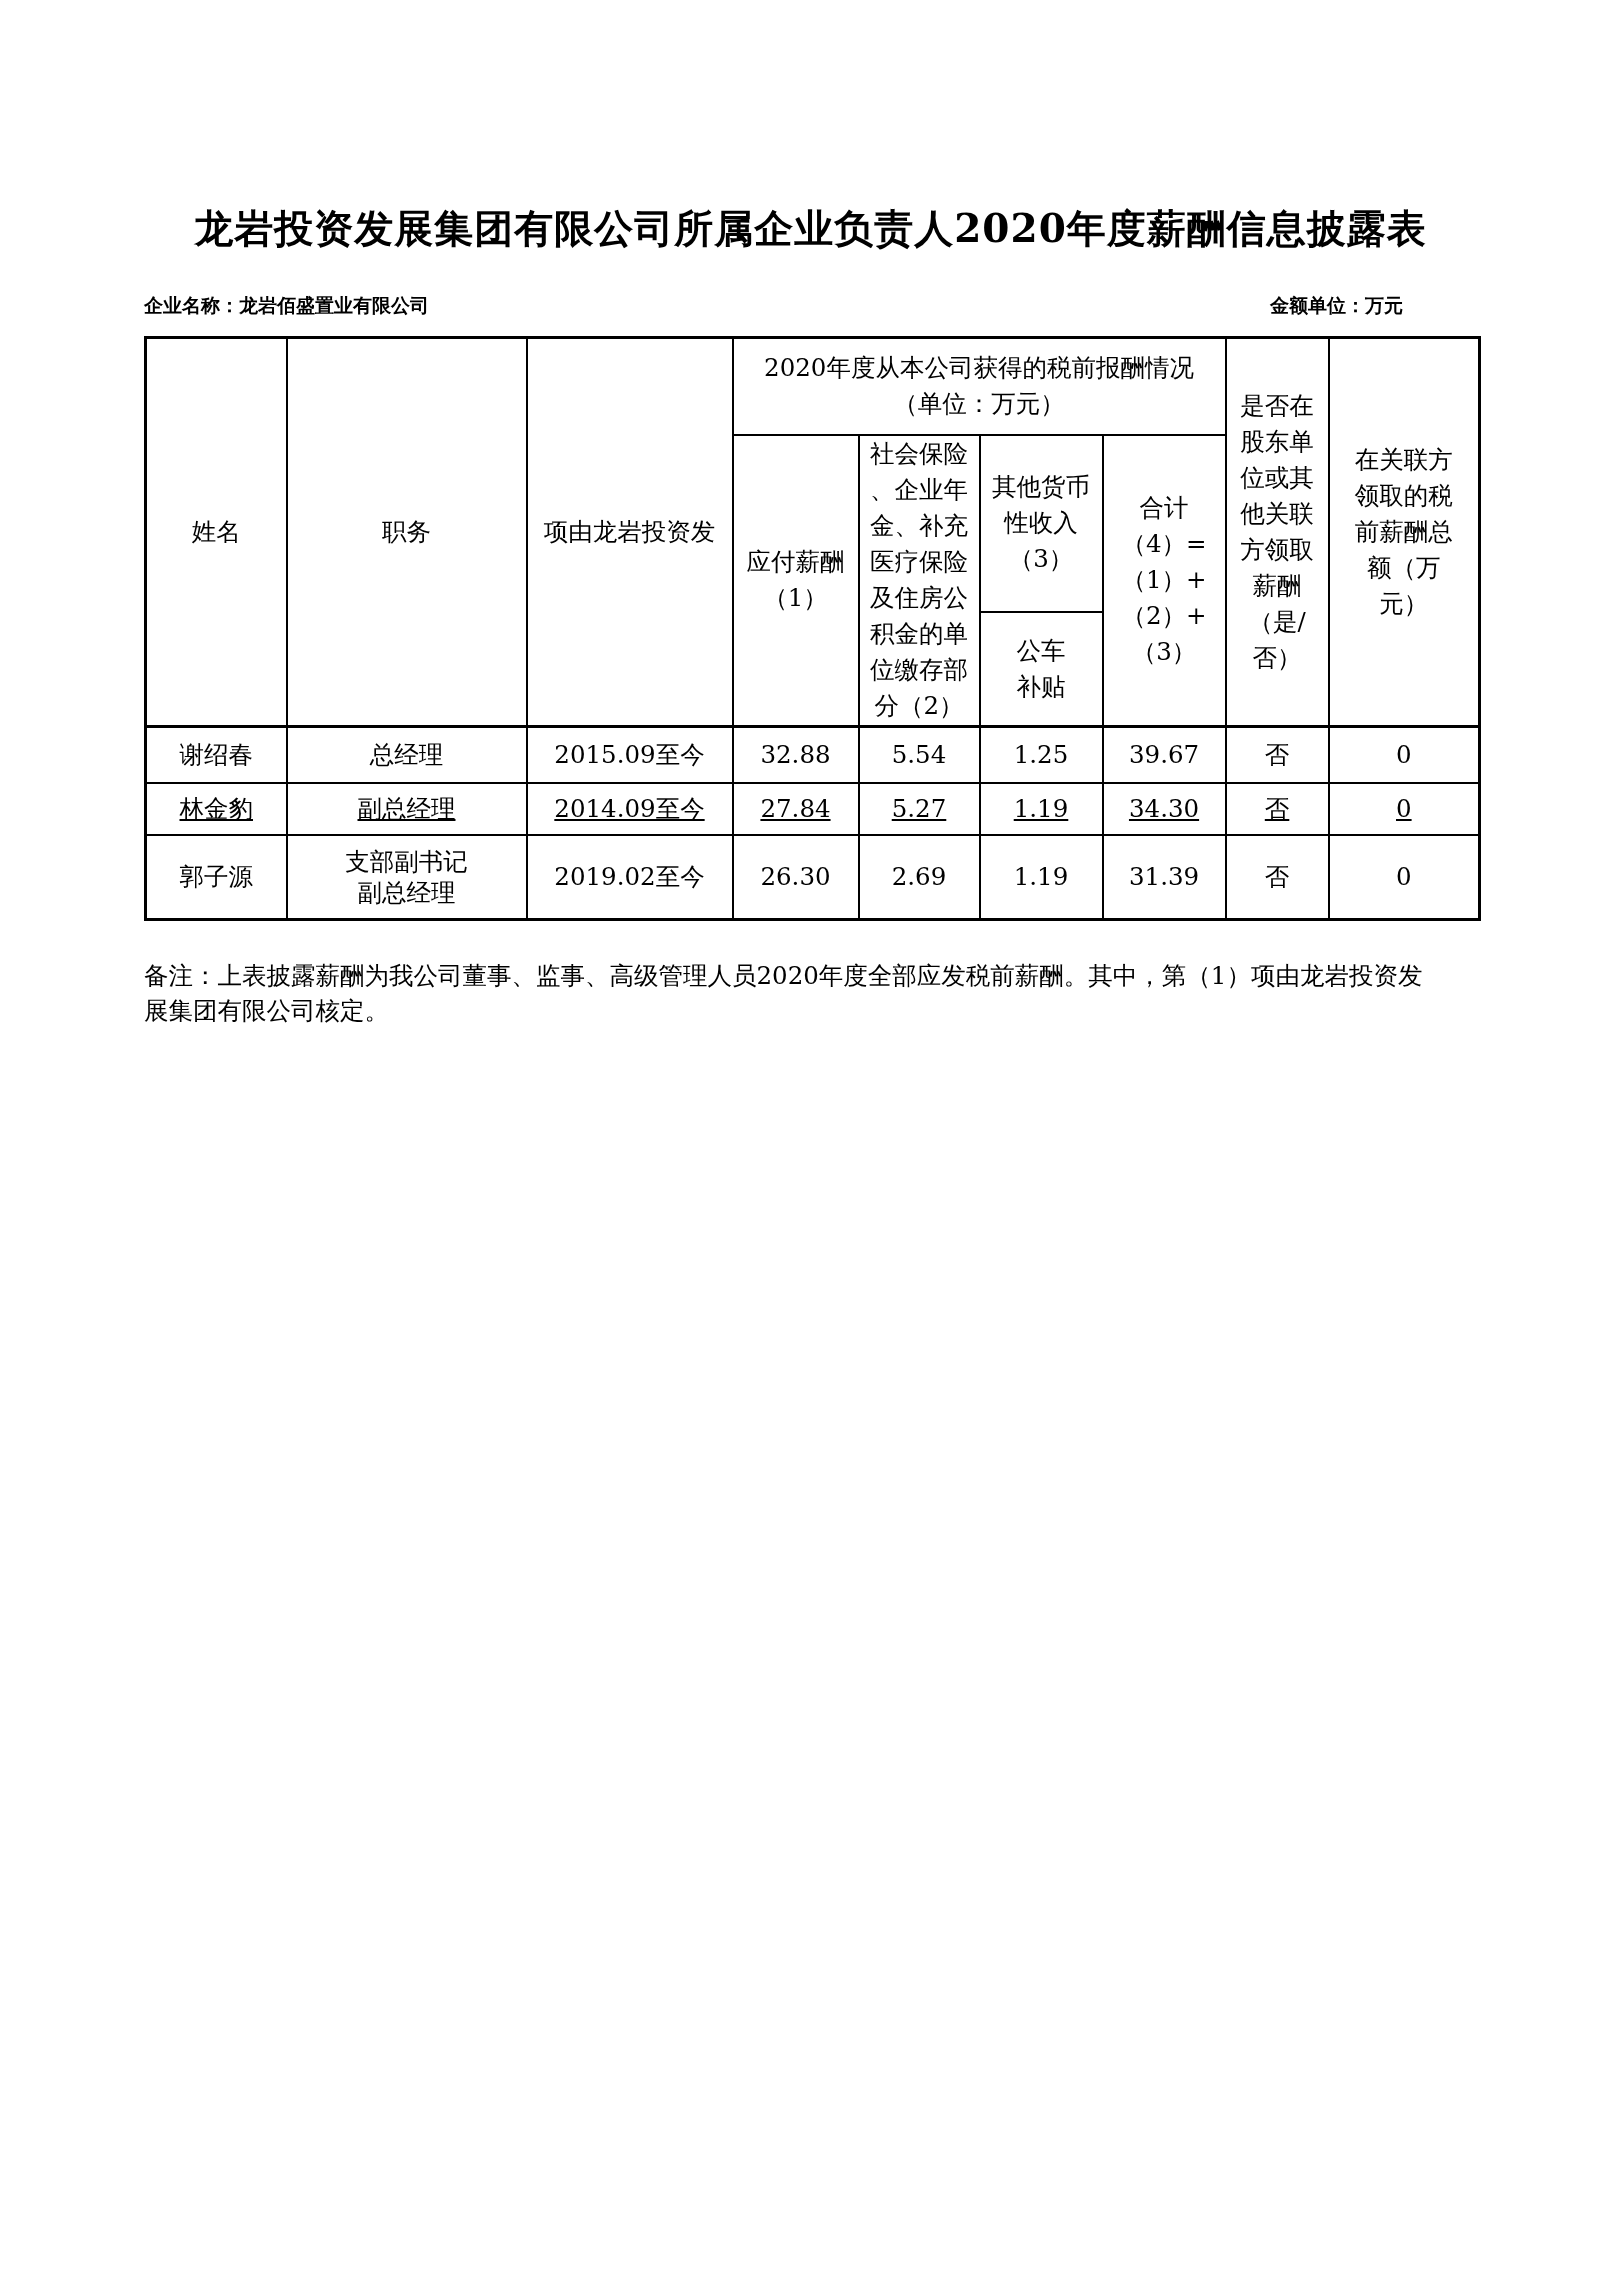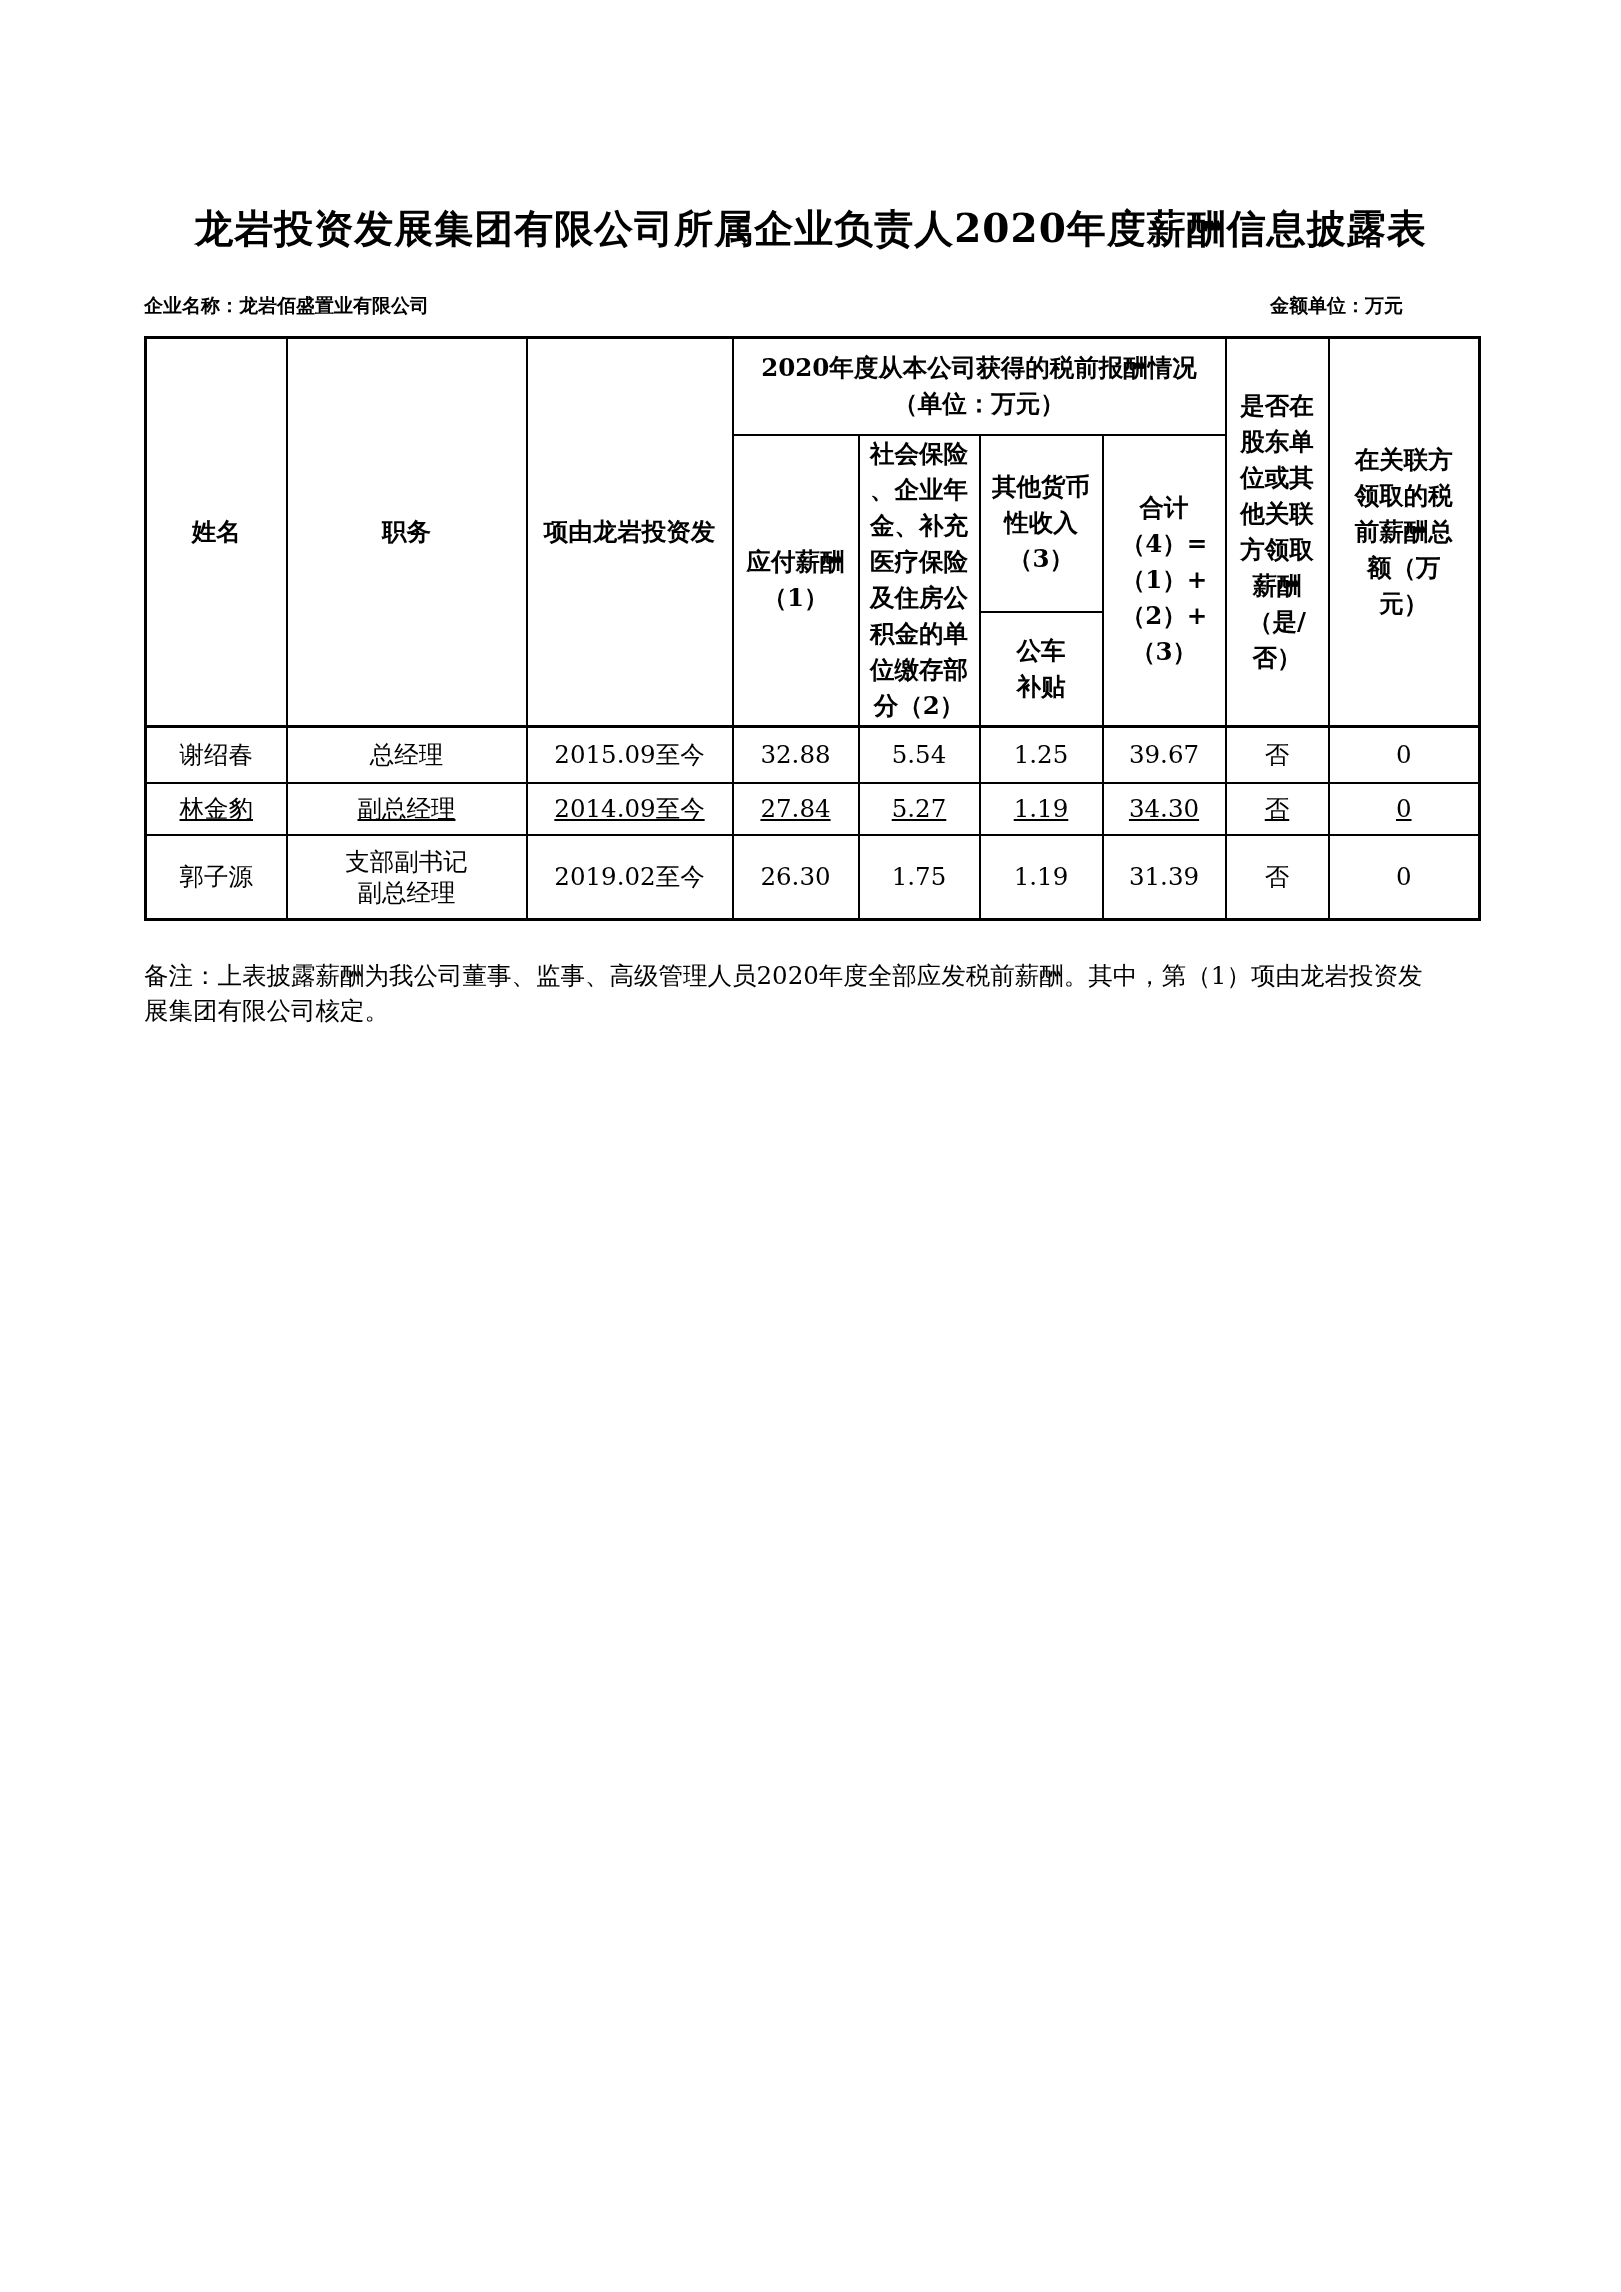--- a/index.html
+++ b/index.html
@@ -48,21 +48,21 @@
     border: 2.9px solid #000;
     text-align: center;
     vertical-align: middle;
     padding: 0;
     font-size: 24.5px;
     line-height: 31px;
     white-space: pre-line;
     overflow: hidden;
   }
   table.salary td.th {
-    font-weight: bold;
+    font-weight: normal;
     line-height: 36px;
   }
   td.group-underline { border-bottom-width: 4.9px; }
   tr.hra { height: 97px; }
   tr.hrb { height: 177px; }
   tr.hrc { height: 115px; }
   tr.dr1 { height: 56px; }
   tr.dr2 { height: 52px; text-decoration: underline; }
   tr.dr3 { height: 85px; }
   tr.dr1 td { border-top-width: 3.9px; }
@@ -170,21 +170,21 @@
         <td>34.30</td>
         <td>否</td>
         <td>0</td>
       </tr>
       <tr class="dr3">
         <td>郭子源</td>
         <td>支部副书记
 副总经理</td>
         <td>2019.02至今</td>
         <td>26.30</td>
-        <td>1.75</td>
+        <td>2.69</td>
         <td>1.19</td>
         <td>31.39</td>
         <td>否</td>
         <td>0</td>
       </tr>
     </tbody>
   </table>
 
   <div class="note">备注：上表披露薪酬为我公司董事、监事、高级管理人员2020年度全部应发税前薪酬。其中，第（1）项由龙岩投资发
 展集团有限公司核定。</div>

